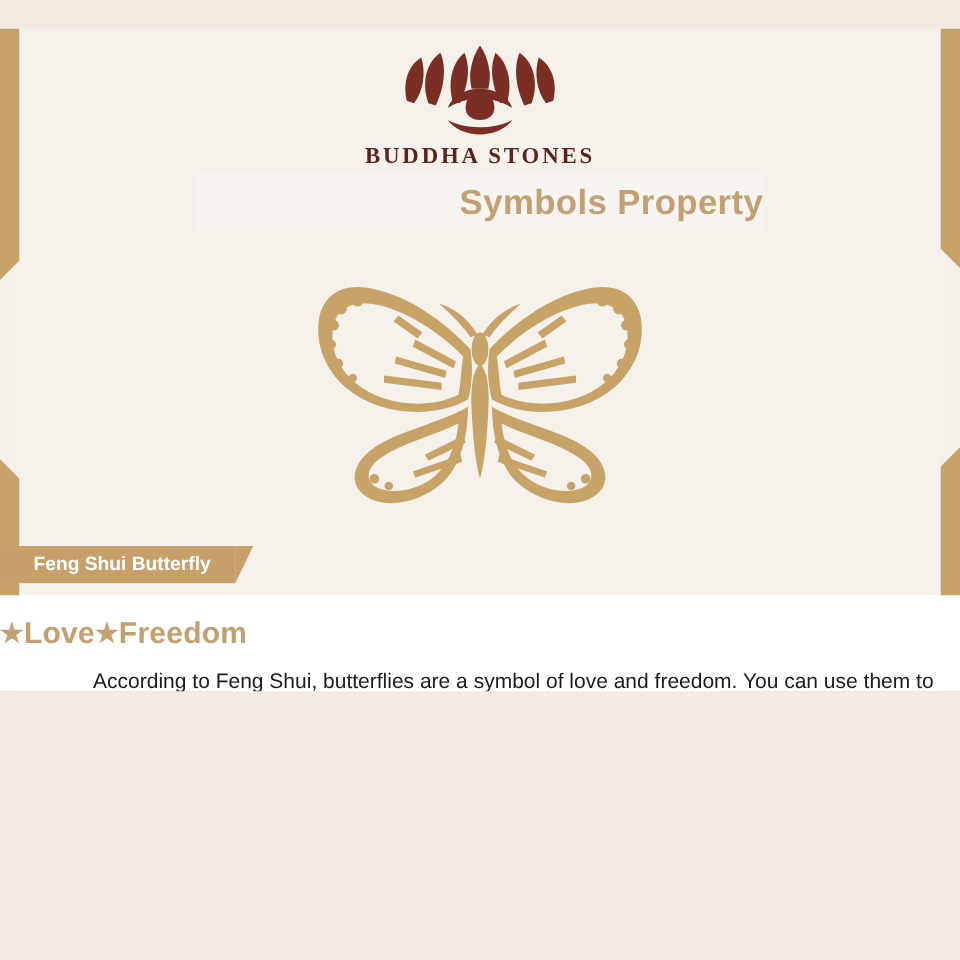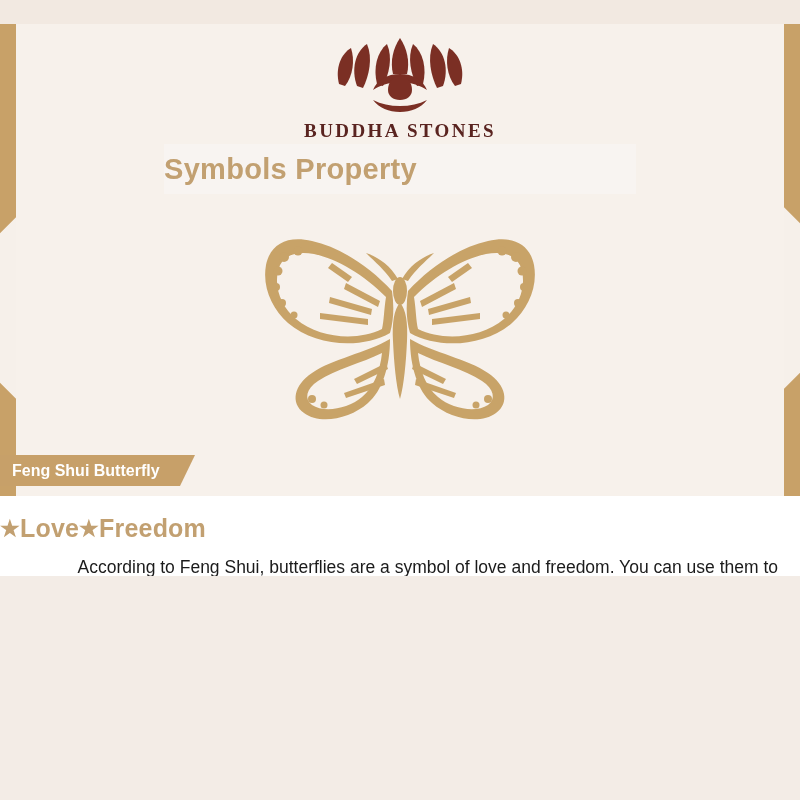--- a/index.html
+++ b/index.html
@@ -107,21 +107,21 @@
     width: 472px;
     height: 50px;
     background: #f8f4f1;
   }
   .title-text {
     position: absolute;
     left: 0;
     top: 0;
     width: 472px;
     line-height: 50px;
-    text-align: left;
+    text-align: right;
     font-size: 29px;
     font-weight: bold;
     color: #c2a071;
     letter-spacing: 0.3px;
   }
 
   
   .art-area {
     position: absolute;
     left: 16px;
@@ -137,21 +137,21 @@
   .label-tag {
     position: absolute;
     left: 0px;
     top: 455px;
     height: 31px;
     background: #c7a069;
     color: #ffffff;
     font-size: 16px;
     font-weight: bold;
     line-height: 31px;
-    padding: 0 20px 0 12px;
+    padding: 0 20px 0 28px;
     box-sizing: border-box;
   }
   .label-tag::after {
     content: "";
     position: absolute;
     right: -15px;
     top: 0;
     width: 0;
     height: 0;
     border-top: 31px solid #c7a069;

